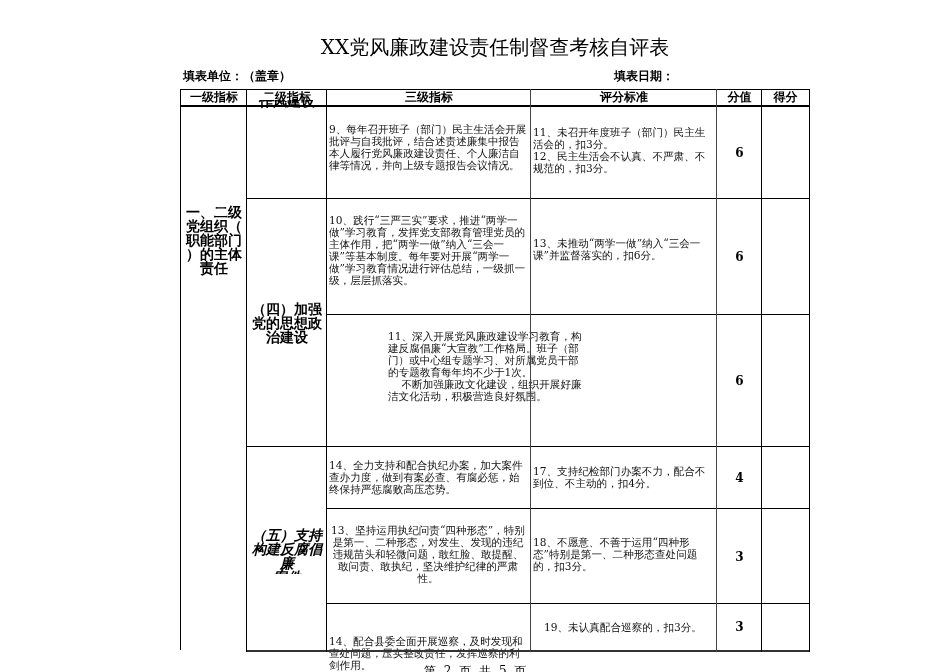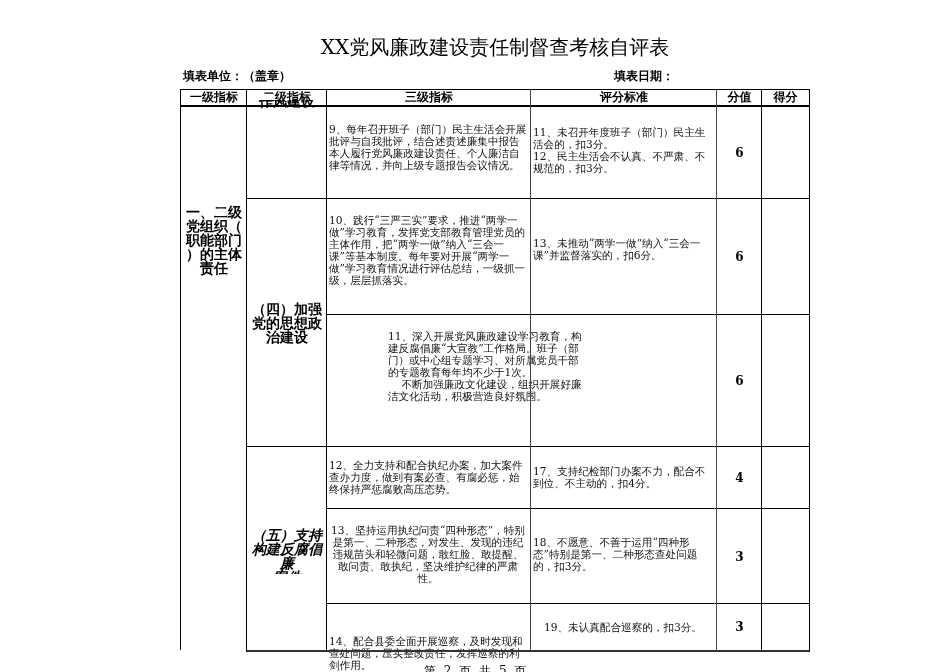--- a/index.html
+++ b/index.html
@@ -77,21 +77,21 @@
     </div>
   <div class="cell" style="left:762px;top:199px;width:47px;height:116px;"></div>
 
   <div class="cell txt" style="left:344px;top:330px;width:204px;height:105px;margin-left:42px;">11、深入开展党风廉政建设学习教育，构建反腐倡廉“大宣教”工作格局。班子（部门）或中心组专题学习、对所属党员干部的专题教育每年均不少于1次。
     不断加强廉政文化建设，组织开展好廉洁文化活动，积极营造良好氛围。</div>
   <div class="cell score vcenter" style="left:717px;top:315px;width:45px;height:132px;justify-content:center;">
       <span>6</span>
     </div>
   <div class="cell" style="left:762px;top:315px;width:47px;height:132px;"></div>
 
-  <div class="cell txt" style="left:327px;top:459px;width:204px;height:40px;">12、全力支持和配合执纪办案，加大案件查办力度，做到有案必查、有腐必惩，始终保持严惩腐败高压态势。</div>
+  <div class="cell txt" style="left:327px;top:459px;width:204px;height:40px;">14、全力支持和配合执纪办案，加大案件查办力度，做到有案必查、有腐必惩，始终保持严惩腐败高压态势。</div>
   <div class="cell txt" style="left:531px;top:465px;width:186px;height:28px;">17、支持纪检部门办案不力，配合不到位、不主动的，扣4分。</div>
   <div class="cell score vcenter" style="left:717px;top:447px;width:45px;height:62px;justify-content:center;">
       <span>4</span>
     </div>
   <div class="cell" style="left:762px;top:447px;width:47px;height:62px;"></div>
 
   <div class="cell txt" style="left:327px;top:524px;width:204px;height:65px;text-align:center;">13、坚持运用执纪问责“四种形态”，特别是第一、二种形态，对发生、发现的违纪违规苗头和轻微问题，敢红脸、敢提醒、敢问责、敢执纪，坚决维护纪律的严肃性。</div>
   <div class="cell txt" style="left:531px;top:536px;width:186px;height:40px;">18、不愿意、不善于运用“四种形态”特别是第一、二种形态查处问题的，扣3分。</div>
   <div class="cell score vcenter" style="left:717px;top:509px;width:45px;height:95px;justify-content:center;">
       <span>3</span>

